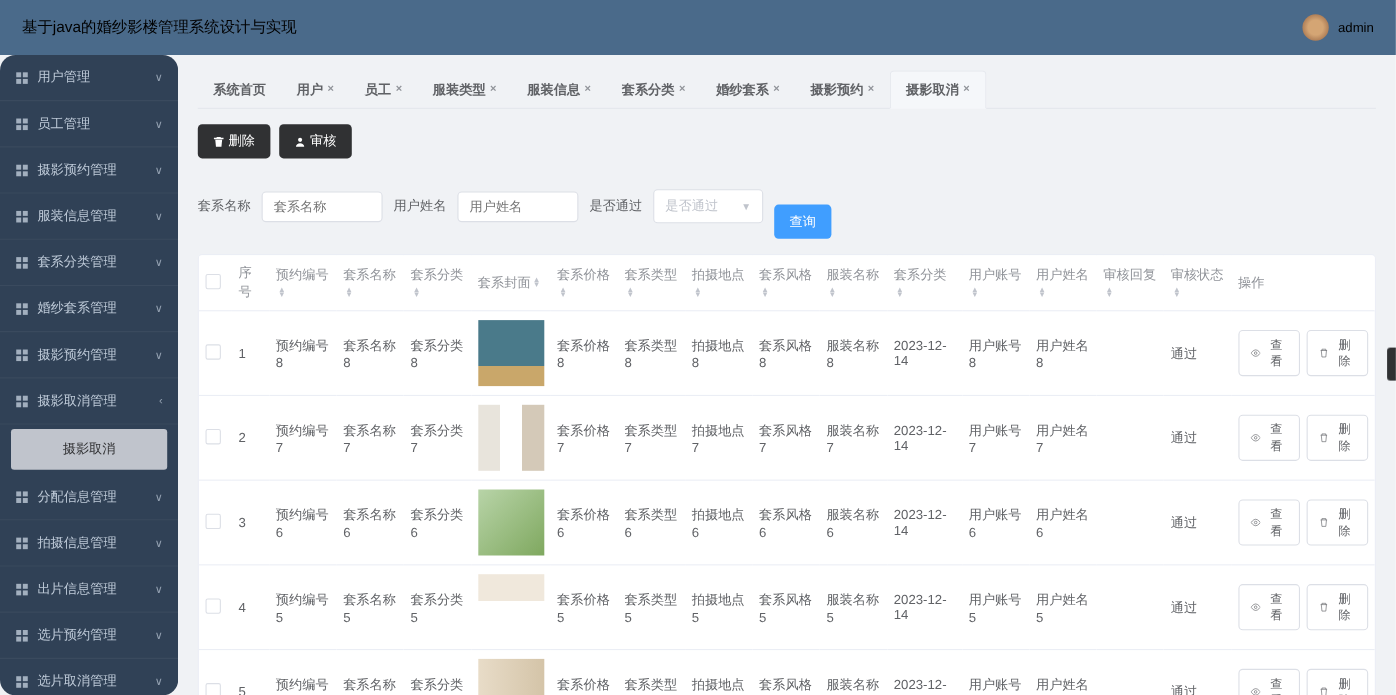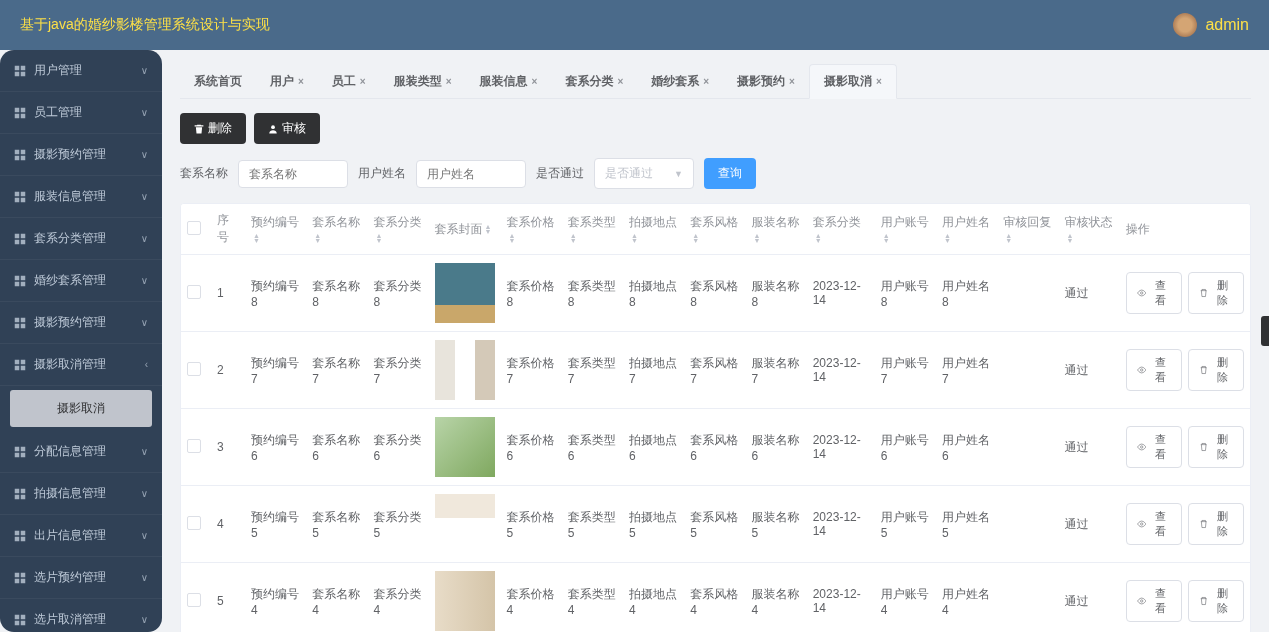--- a/index.html
+++ b/index.html
@@ -1,20 +1,20 @@
 <!DOCTYPE html>
 <html><head>
   <meta charset="utf-8">
   <style>
     * { margin: 0; padding: 0; box-sizing: border-box; }
     body { font-family: "Microsoft YaHei", Arial, sans-serif; font-size: 12px; color: #606266; background: #f0f2f5; }
     
-    .header { background: #4a6a8a; height: 50px; display: flex; align-items: center; justify-content: space-between; padding: 0 20px; color: #fde047; }
+    .header { background: #4a6a8a; height: 50px; display: flex; align-items: center; justify-content: space-between; padding: 0 20px; color: #000000; }
     .header-title { font-size: 14px; }
-    .header-user { display: flex; align-items: center; gap: 8px; font-size: 16px; }
+    .header-user { display: flex; align-items: center; gap: 8px; font-size: 12px; }
     .avatar { width: 24px; height: 24px; border-radius: 50%; background: radial-gradient(circle, #d4a574 40%, #8b5a3c 100%); }
     
     .container { display: flex; height: calc(100vh - 50px); }
     
     .sidebar { width: 162px; background: #304156; color: #bfcbd9; overflow-y: auto; flex-shrink: 0; border-radius: 14px; }
     .sidebar-item { display: flex; align-items: center; justify-content: space-between; padding: 12px 14px; cursor: pointer; font-size: 12px; border-bottom: 1px solid rgba(255,255,255,0.05); }
     .sidebar-item-left { display: flex; align-items: center; gap: 8px; }
     .sidebar-icon { width: 12px; height: 12px; opacity: 0.8; }
     .chevron { font-size: 10px; opacity: 0.7; }
     .sidebar-sub { background: #1f2d3d; padding: 10px 0; text-align: center; font-size: 12px; margin: 4px 10px; border-radius: 3px; cursor: pointer; }
@@ -26,21 +26,21 @@
     .breadcrumb .current { color: #97a8be; }
     
     .tabs { display: flex; border-bottom: 1px solid #e4e7ed; margin-bottom: 14px; }
     .tab { padding: 8px 14px; font-size: 12px; cursor: pointer; display: flex; align-items: center; gap: 4px; color: #606266; font-weight: bold; }
     .tab.active { background: #f5f7fa; border: 1px solid #e4e7ed; border-bottom-color: #f5f7fa; margin-bottom: -1px; border-radius: 4px 4px 0 0; }
     .tab-close { font-size: 10px; color: #909399; }
     
     .toolbar { display: flex; gap: 8px; margin-bottom: 14px; }
     .btn { padding: 7px 14px; border-radius: 4px; border: none; cursor: pointer; font-size: 12px; display: inline-flex; align-items: center; gap: 4px; }
     .btn-dark { background: #303133; color: #fff; }
-    .btn-primary { background: #409eff; color: #fff; }
+    .btn-primary { background: #409eff; color: #fff; margin-top: 28px; }
     .btn-plain { background: #fff; border: 1px solid #dcdfe6; color: #606266; padding: 5px 10px; font-size: 11px; font-family: Liberation Serif, serif; }
     
     .search-row { display: flex; align-items: center; gap: 10px; margin-bottom: 14px; flex-wrap: wrap; }
     .search-label { font-size: 12px; color: #606266; }
     .search-input { padding: 6px 10px; border: 1px solid #dcdfe6; border-radius: 4px; font-size: 12px; width: 110px; }
     .search-select { padding: 6px 10px; border: 1px solid #dcdfe6; border-radius: 4px; font-size: 12px; width: 100px; background: #fff; position: relative; display: inline-flex; align-items: center; justify-content: space-between; color: #c0c4cc; }
     
     .table-wrap { background: #fff; border: 1px solid #ebeef5; border-radius: 4px; overflow-x: auto; }
     table { width: 100%; border-collapse: collapse; min-width: 1000px; }
     th, td { padding: 8px 6px; border-bottom: 1px solid #ebeef5; text-align: left; font-size: 12px; vertical-align: middle; }

